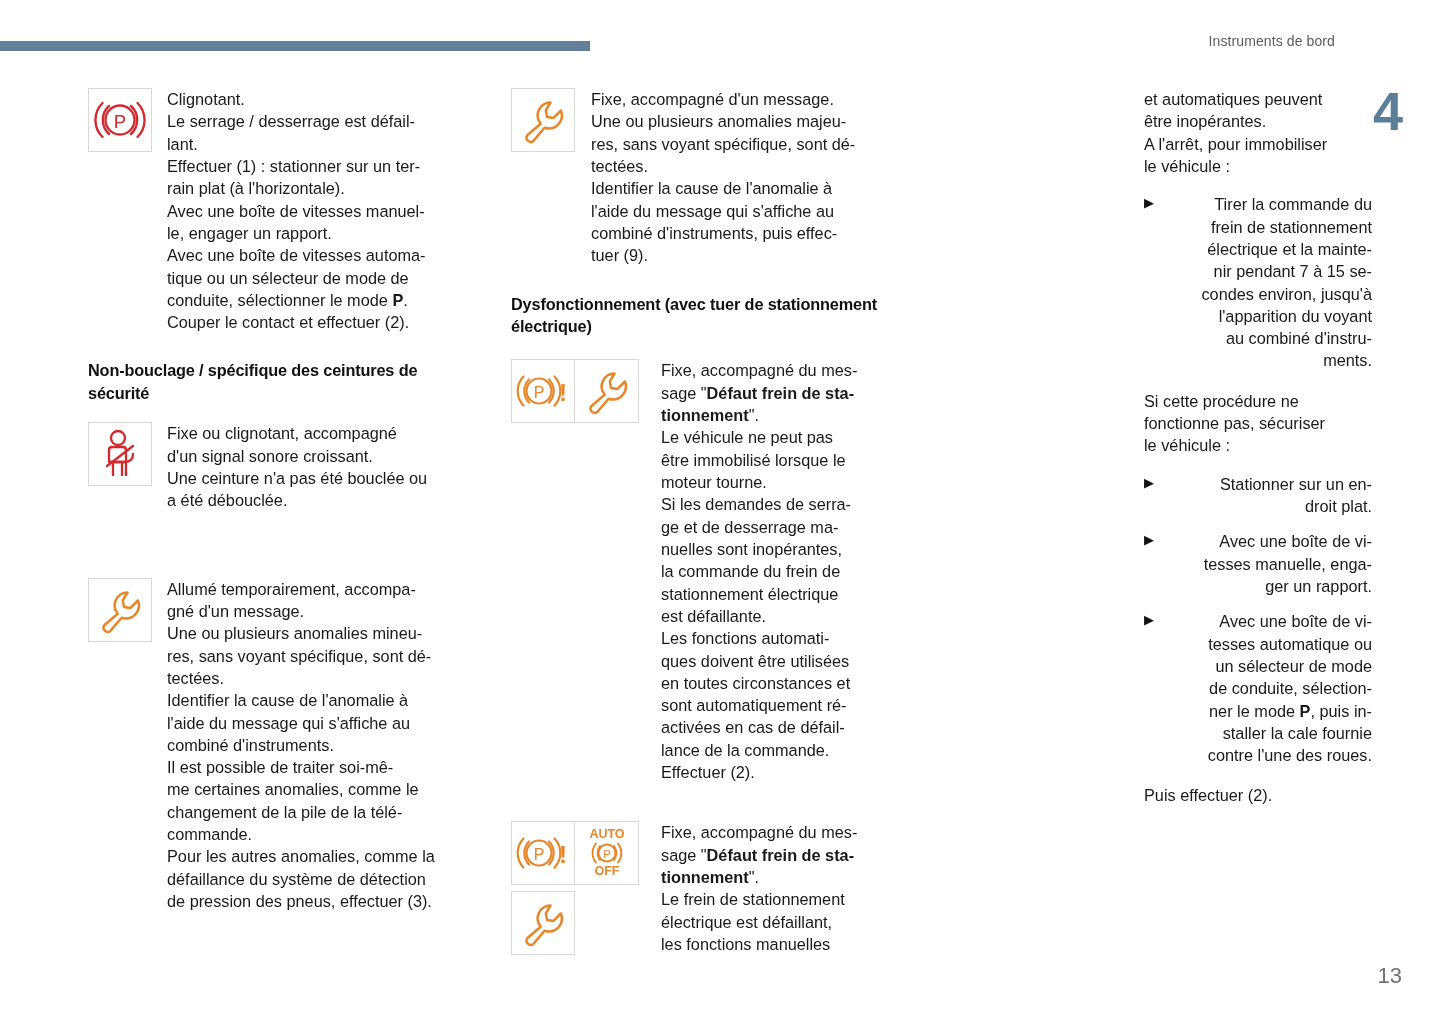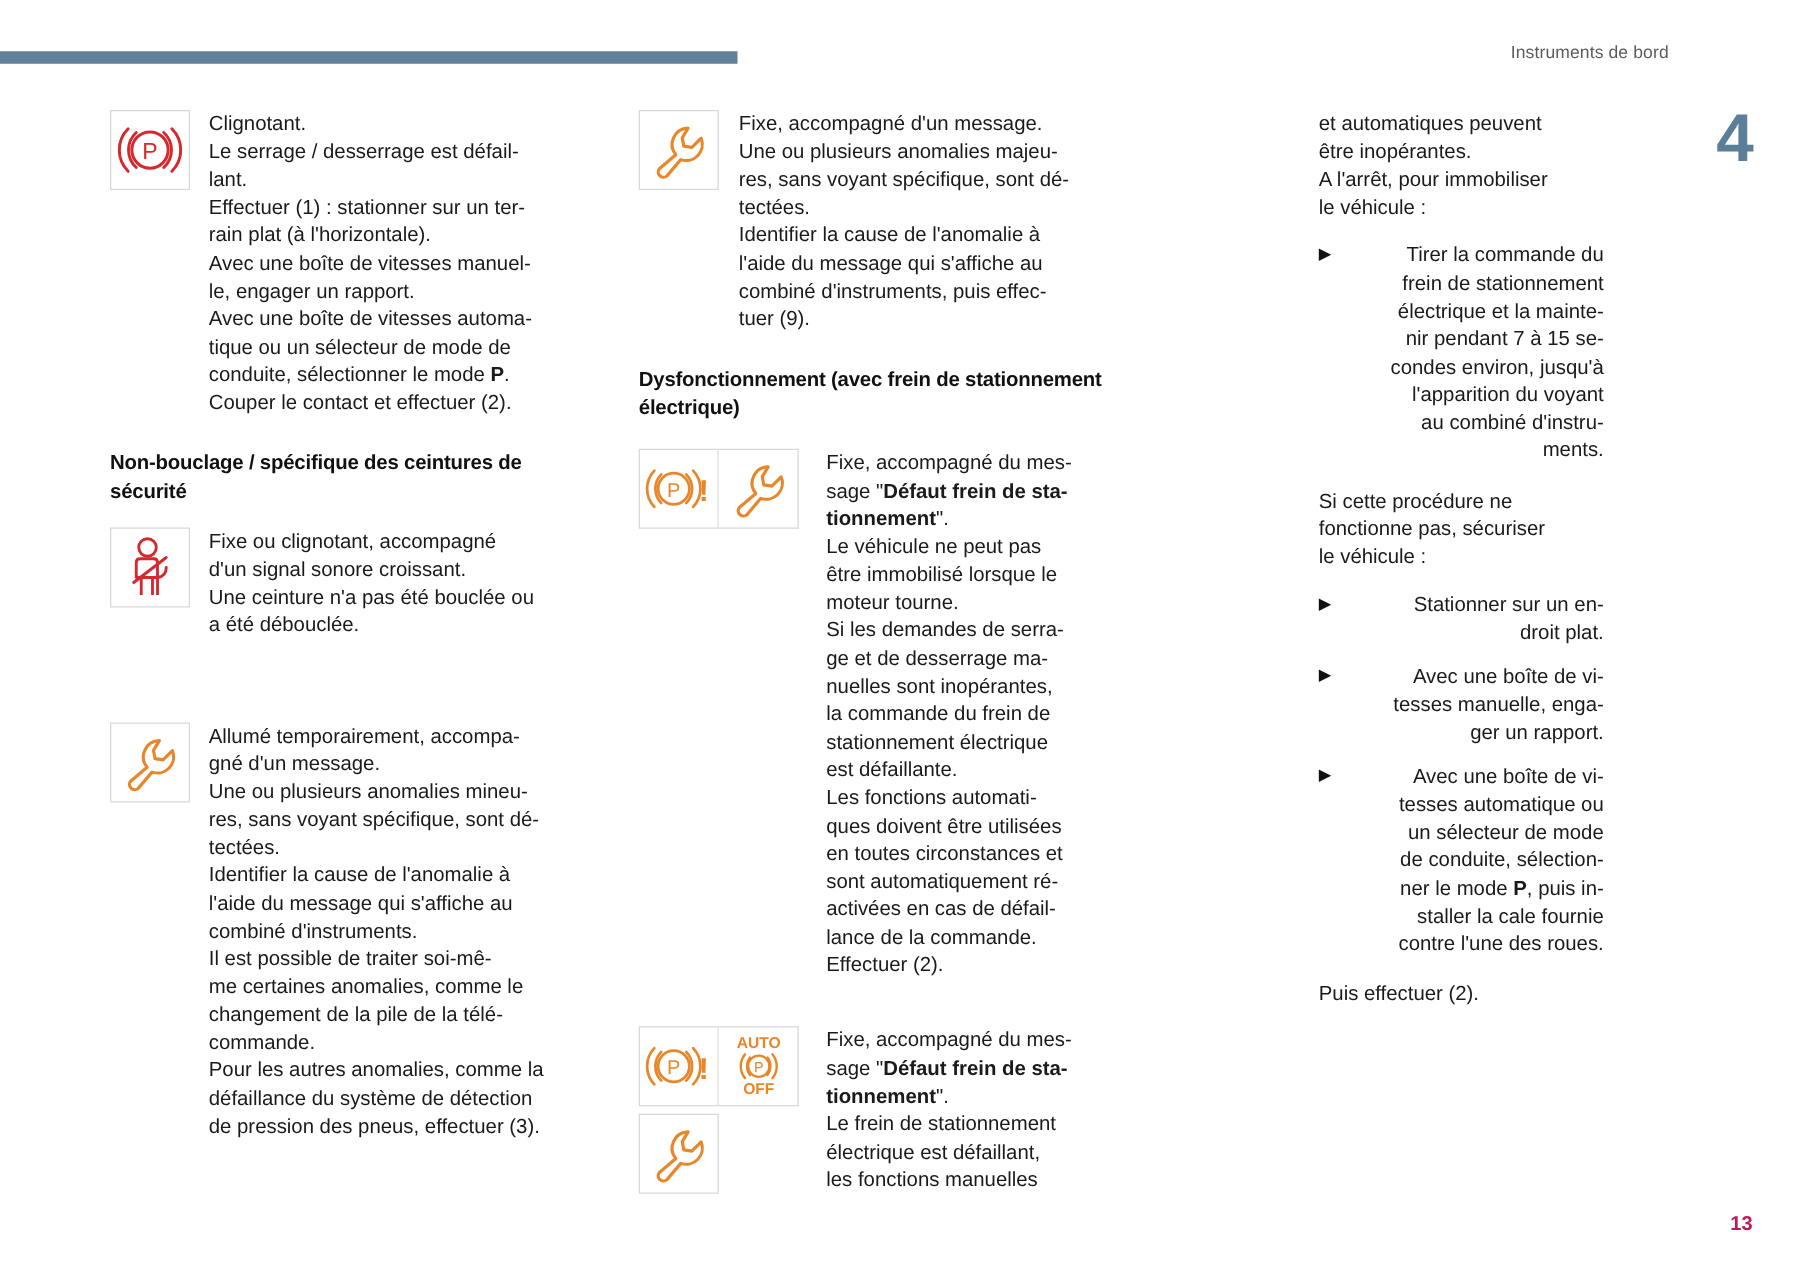--- a/index.html
+++ b/index.html
@@ -40,33 +40,33 @@
     top: 84px;
     font-size: 54px;
     font-weight: bold;
     color: #5c7f99;
     line-height: 1;
   }
   .page-number {
     position: absolute;
     right: 43px;
     bottom: 29px;
-    font-size: 16px;
-    font-weight: bold;
-    color: #be185d;
+    font-size: 22px;
+    font-weight: normal;
+    color: #737373;
   }
 
   
   .col {
     position: absolute;
     top: 88px;
   }
   .col-1 { left: 88px;  width: 392px; }
   .col-2 { left: 511px; width: 392px; }
-  .col-3 { left: 1055px; width: 228px; }
+  .col-3 { left: 1144px; width: 228px; }
 
   
   .heading {
     font-size: 16.3px;
     font-weight: bold;
     line-height: 1.38;
     letter-spacing: -.15px;
     color: #111;
   }
   .para {
@@ -242,21 +242,21 @@
 Une ou plusieurs anomalies majeu-
 res, sans voyant spécifique, sont dé-
 tectées.
 Identifier la cause de l'anomalie à
 l'aide du message qui s'affiche au
 combiné d'instruments, puis effec-
 tuer (9).</div>
   </div>
 
   <div class="sp-26"></div>
-  <div class="heading">Dysfonctionnement (avec frein de stationnement électrique)</div>
+  <div class="heading">Dysfonctionnement (avec tuer de stationnement électrique)</div>
   <div class="sp-22"></div>
 
   <div class="row">
     <div class="row-icons">
       <div class="icon-pair">
         <div class="ibox">
           <svg width="56" height="40" viewBox="0 0 56 40">
             <circle cx="24" cy="20" r="12.5" fill="none" stroke="#e8862a" stroke-width="2.2"></circle>
             <path d="M14 8.5 A16.5 16.5 0 0 0 14 31.5" fill="none" stroke="#e8862a" stroke-width="2.2" stroke-linecap="round"></path>
             <path d="M8.5 5.5 A21 21 0 0 0 8.5 34.5" fill="none" stroke="#e8862a" stroke-width="2.2" stroke-linecap="round"></path>

